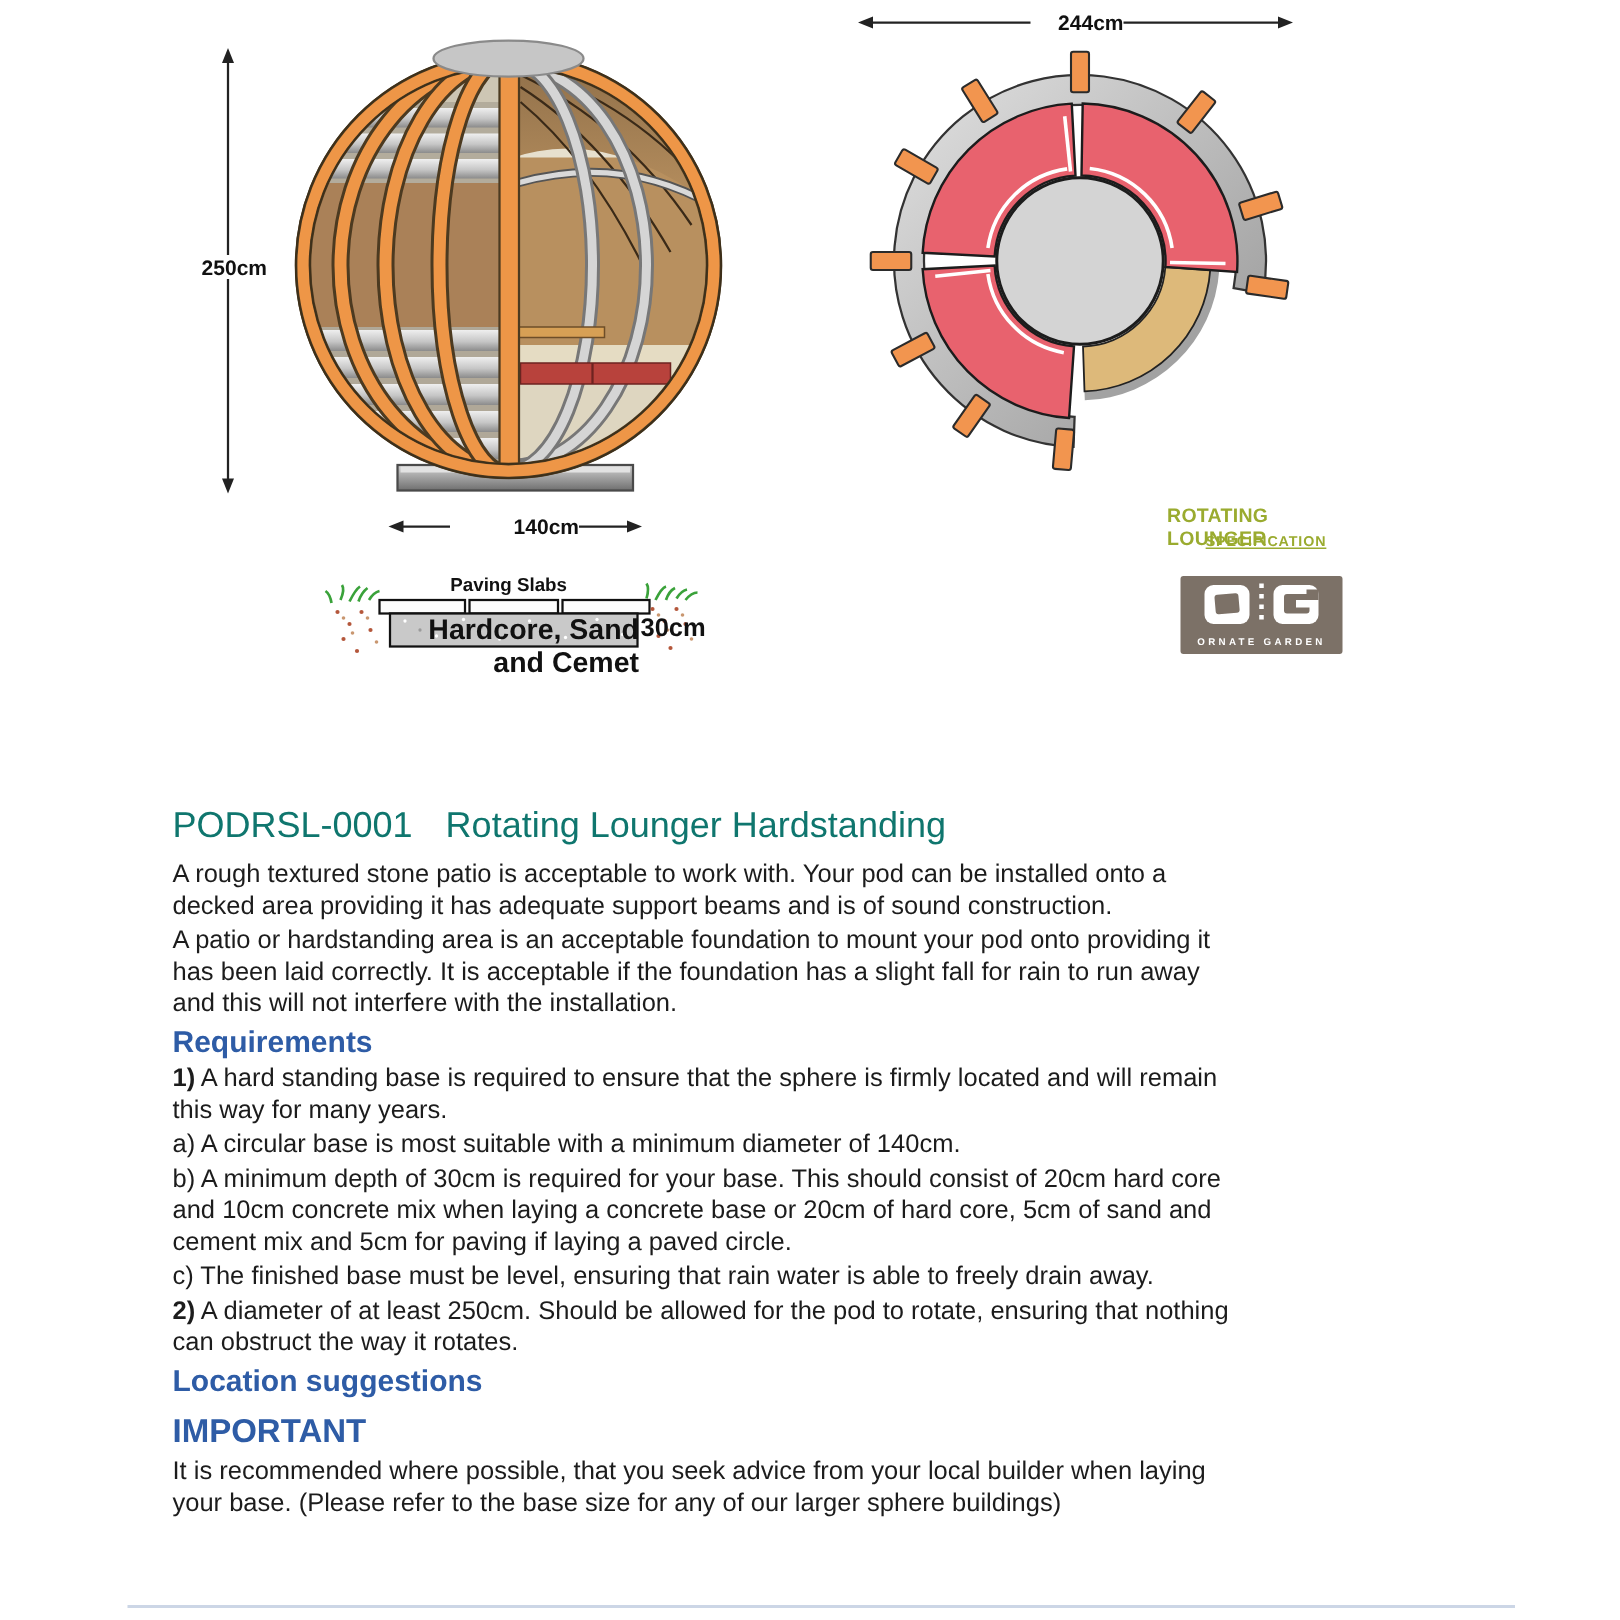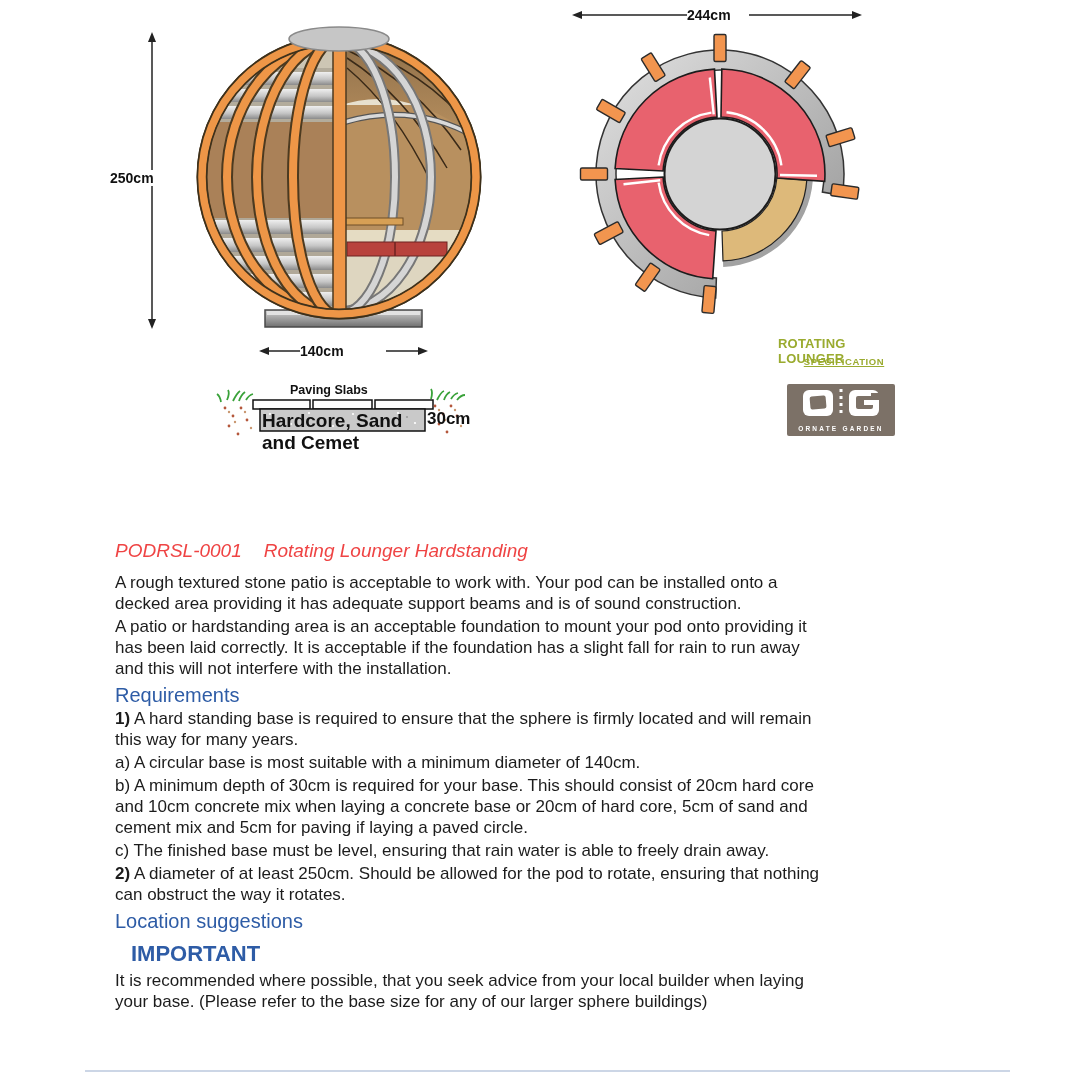--- a/index.html
+++ b/index.html
@@ -1,35 +1,35 @@
 <!DOCTYPE html>
 <html><head>
 <meta charset="utf-8">
 <style>
   html,body{margin:0;padding:0;}
   body{width:1080px;height:1080px;background:#ffffff;position:relative;overflow:hidden;
        font-family:"Liberation Sans","DejaVu Sans",sans-serif;color:#1c1c1c;}
   .abs{position:absolute;}
   
-  .dim-label{font-weight:bold;font-size:14px;color:#111;background:#fff;text-align:left;line-height:16px;}
-  .fig-label{font-weight:bold;color:#111;text-align:left;}
+  .dim-label{font-weight:bold;font-size:14px;color:#111;background:#fff;text-align:right;line-height:16px;}
+  .fig-label{font-weight:bold;color:#111;text-align:right;}
   
   .brand-line1{font-weight:bold;font-size:13px;letter-spacing:.2px;text-align:left;}
   .brand-line2{font-weight:bold;font-size:9.5px;letter-spacing:.6px;text-align:center;text-decoration:underline;}
   .logo-box{background:#7c7167;border-radius:2px;}
   .logo-text{position:absolute;left:0;right:0;bottom:4px;text-align:center;color:#fff;
              font-size:6.5px;font-weight:bold;letter-spacing:2.2px;}
   
   .doc{position:absolute;left:115px;top:536px;width:852px;}
-  .doc-title{font-size:19px;line-height:30px;color:#ef4444;margin:0 0 6px 0;font-weight:500;font-style:italic;}
+  .doc-title{font-size:24px;line-height:30px;color:#0f766e;margin:0 0 6px 0;font-weight:500;}
   .doc-title .gap{display:inline-block;width:22px;}
   .para{font-size:17px;line-height:21px;margin:0;white-space:pre-line;}
   .para + .para{margin-top:2px;}
-  .h-blue{font-size:20px;line-height:24px;color:#2e5ca6;margin:4px 0 1px 0;font-weight:400;}
-  .h-important{font-size:22px;line-height:28px;color:#2e5ca6;margin:7px 0 2px 16px;font-weight:700;}
+  .h-blue{font-size:20px;line-height:24px;color:#2e5ca6;margin:4px 0 1px 0;font-weight:700;}
+  .h-important{font-size:22px;line-height:28px;color:#2e5ca6;margin:7px 0 2px 0;font-weight:700;}
   .bold{font-weight:bold;}
   .bottom-rule{position:absolute;left:85px;top:1070px;width:925px;height:2px;
                background:#c3cfe2;opacity:.85;}
 </style>
 </head>
 <body>
 
 <svg class="abs" style="left:95px;top:10px" width="395" height="440" viewBox="0 0 395 440">
   <defs>
     <clipPath id="clipSphere">

